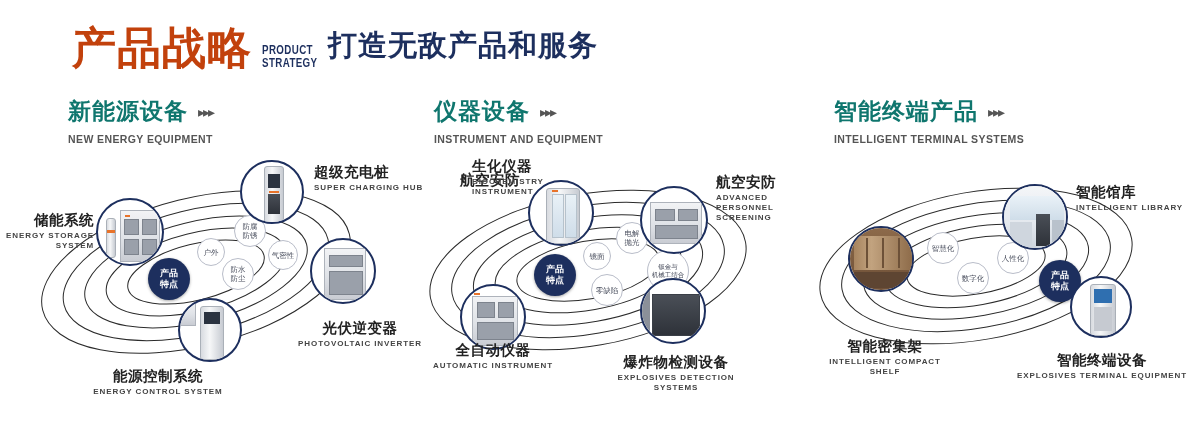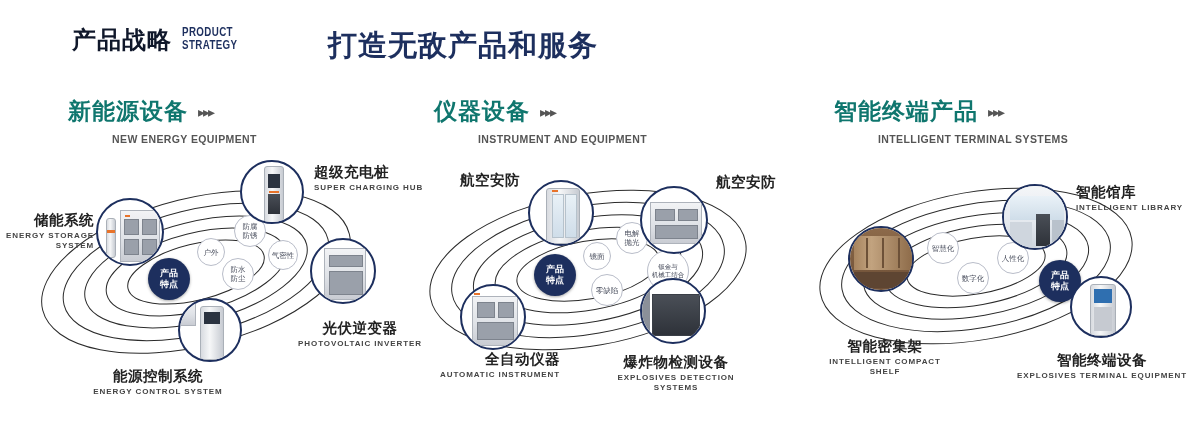--- a/index.html
+++ b/index.html
@@ -1,36 +1,36 @@
 <!DOCTYPE html>
 <html><head>
 <meta charset="utf-8">
 <style>
   html,body{margin:0;padding:0;background:#ffffff;}
   body{width:1200px;height:422px;position:relative;overflow:hidden;
        font-family:"Liberation Sans","DejaVu Sans",sans-serif;color:#2b2b2b;}
 
   
   .hdr{position:absolute;left:72px;top:26px;display:flex;align-items:flex-end;}
-  .hdr-cn{font-size:24px;font-weight:bold;color:#0f172a;letter-spacing:1px;line-height:1;
+  .hdr-cn{font-size:44px;font-weight:bold;color:#c2410c;letter-spacing:1px;line-height:1;
           font-family:"DejaVu Sans",sans-serif;}
   .hdr-en{margin-left:10px;margin-bottom:1px;color:#1d2f5e;font-weight:bold;
           font-size:12.5px;line-height:12.5px;letter-spacing:.5px;
           transform:scaleX(.78);transform-origin:left bottom;white-space:nowrap;}
   .hdr-sub{position:absolute;left:328px;top:30px;font-size:29px;font-weight:bold;
            color:#1d2f5e;letter-spacing:1px;line-height:1.1;
            font-family:"DejaVu Sans",sans-serif;}
 
   
   .sect{position:absolute;}
   .sect .row{display:flex;align-items:center;}
   .sect .cn{font-size:23px;font-weight:bold;color:#0f766e;letter-spacing:1px;
             font-family:"DejaVu Sans",sans-serif;}
   .sect .arrows{margin-left:10px;color:#555;font-size:14px;letter-spacing:-2px;font-weight:bold;}
-  .sect .en{margin-top:6px;font-size:10.5px;color:#555;letter-spacing:.4px;font-weight:bold;margin-left:44px;}
+  .sect .en{margin-top:6px;font-size:10.5px;color:#555;letter-spacing:.4px;font-weight:bold;}
   #sect-1{left:68px;top:96px;}
   #sect-2{left:434px;top:96px;}
   #sect-3{left:834px;top:96px;}
 
   
   .cluster{position:absolute;}
   #cluster-1{left:18px;top:150px;width:400px;height:260px;}
   #cluster-2{left:402px;top:150px;width:400px;height:260px;}
   #cluster-3{left:790px;top:150px;width:400px;height:260px;}
   .orbits{position:absolute;left:0;top:0;}
@@ -229,45 +229,56 @@
     <div class="ph">
       <div class="dev pillar" style="left:16px;top:6px;width:34px;height:56px;"></div>
       <div class="dev glass" style="left:22px;top:12px;width:10px;height:42px;border:1px solid #b6c2cc;"></div>
       <div class="dev glass" style="left:35px;top:12px;width:10px;height:42px;border:1px solid #b6c2cc;"></div>
       <div class="strip" style="left:22px;top:8px;width:6px;height:2px;"></div>
     </div>
   </div>
   <div class="lbl r" style="left:8px;top:22px;width:110px;">
     <div class="cn">航空安防</div>
   </div>
+  <div class="lbl" style="left:70px;top:8px;width:110px;">
+    <div class="cn">生化仪器</div>
+    <div class="en">
+      <div>BIOCHEMISTRY</div>
+      <div>INSTRUMENT</div>
+    </div>
+  </div>
 
   <div class="node" style="left:238px;top:36px;width:68px;height:68px;">
     <div class="ph">
       <div class="dev cab" style="left:8px;top:14px;width:52px;height:42px;">
         <div class="pane" style="left:4px;top:6px;width:20px;height:12px;"></div>
         <div class="pane" style="left:27px;top:6px;width:20px;height:12px;"></div>
         <div class="pane" style="left:4px;top:22px;width:43px;height:14px;"></div>
       </div>
     </div>
   </div>
   <div class="lbl" style="left:314px;top:24px;width:110px;">
     <div class="cn">航空安防</div>
+    <div class="en">
+      <div>ADVANCED PERSONNEL</div>
+      <div>SCREENING</div>
+    </div>
   </div>
 
   <div class="node" style="left:58px;top:134px;width:66px;height:66px;">
     <div class="ph">
       <div class="dev cab" style="left:10px;top:10px;width:46px;height:50px;">
         <div class="pane glass" style="left:4px;top:5px;width:18px;height:16px;"></div>
         <div class="pane" style="left:25px;top:5px;width:16px;height:16px;"></div>
         <div class="pane" style="left:4px;top:25px;width:37px;height:18px;"></div>
       </div>
       <div class="strip" style="left:12px;top:7px;width:6px;height:2px;"></div>
     </div>
   </div>
-  <div class="lbl c" style="left:24px;top:189px;width:134px;text-align:right;">
+  <div class="lbl c" style="left:24px;top:180px;width:134px;">
     <div class="cn">全自动仪器</div>
     <div class="en">AUTOMATIC INSTRUMENT</div>
   </div>
 
   <div class="node" style="left:238px;top:128px;width:66px;height:66px;">
     <div class="ph">
       <div class="dev dark" style="left:10px;top:14px;width:46px;height:40px;border:1px solid #3a3f47;"></div>
       <div class="pane" style="left:14px;top:20px;width:8px;height:28px;background:#8b9099;"></div>
       <div class="pane" style="left:24px;top:20px;width:8px;height:28px;background:#8b9099;"></div>
       <div class="pane" style="left:34px;top:20px;width:8px;height:28px;background:#8b9099;"></div>

